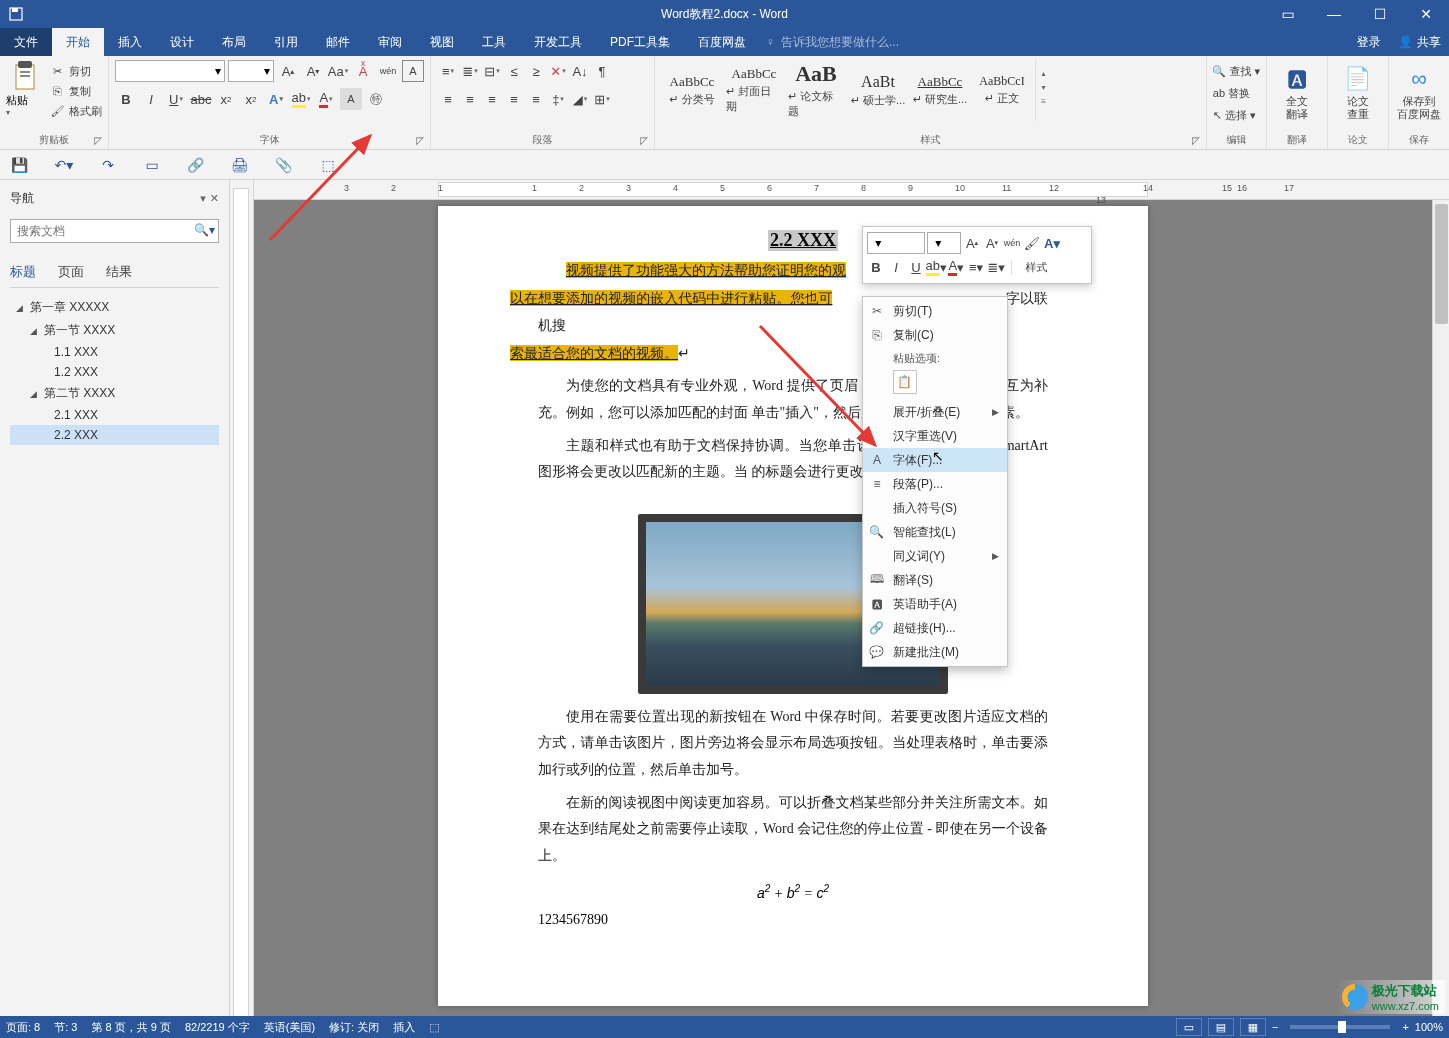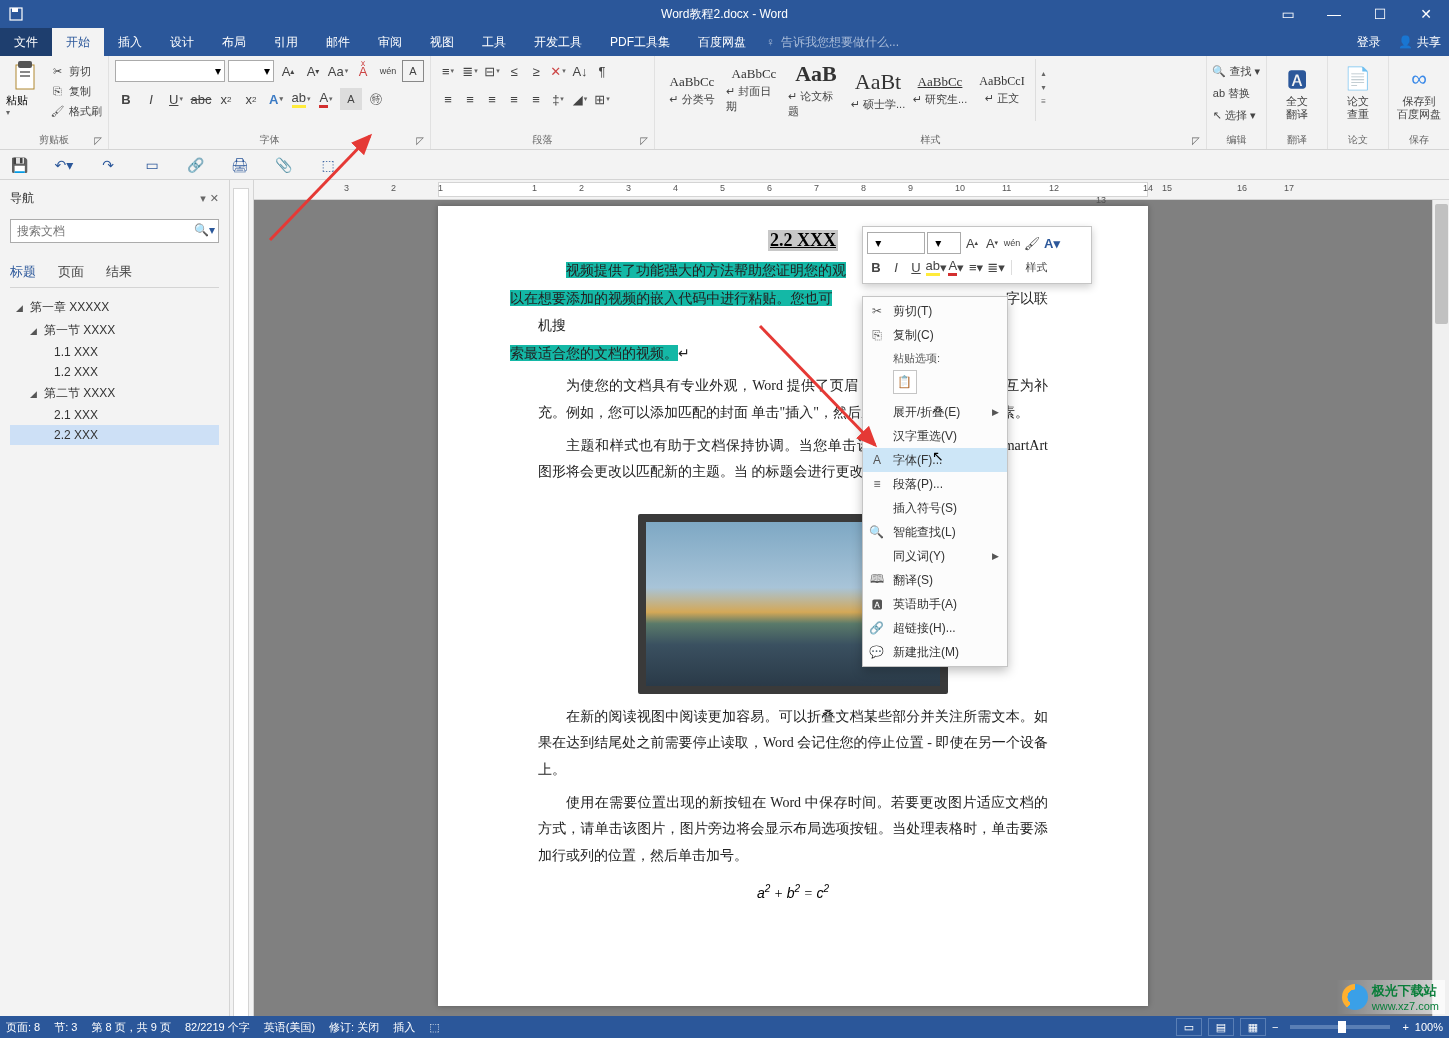--- a/index.html
+++ b/index.html
@@ -99,21 +99,21 @@
 .doc-area { flex:1; background:#808080; position:relative; overflow:hidden; display:flex;}
 .vruler { width:24px; background:#f3f3f3; border-right:1px solid #d4d4d4; position:relative;}
 .vruler .vr-inner { position:absolute; left:3px; top:8px; width:16px; height:100%; background:#fff; border:1px solid #d4d4d4;}
 .doc-scroll { flex:1; position:relative; }
 .hruler { height:20px; background:#f3f3f3; border-bottom:1px solid #d4d4d4; position:relative; color:#555; font-size:9px;}
 .hruler .hr-inner { position:absolute; left:184px; top:2px; height:15px; width:710px; background:#fff; border:1px solid #d4d4d4;}
 .hruler .tick { position:absolute; top:3px; font-size:9px; }
 .page { position:absolute; left:184px; top:26px; width:710px; background:#fff; box-shadow:0 0 6px rgba(0,0,0,0.3); padding:24px 100px 40px; min-height:800px;}
 .doc-heading { font-family:"Times New Roman", SimSun, serif; font-size:18px; font-weight:bold; background:#c8c8c8; text-decoration:underline; display:inline-block; padding:0 2px; margin-left:230px;}
 .doc-p { font-family: SimSun, serif; font-size:14px; line-height:1.9; color:#222; margin-top:6px; text-align:justify;}
-.doc-p .hl { background:#14b8a6; }
+.doc-p .hl { background:#eab308; text-decoration:underline; }
 .doc-p.indent { text-indent:2em; }
 .doc-image { width:310px; height:180px; margin:28px auto 10px; background:linear-gradient(to bottom, #7ea8c4 0%, #a8c4d8 40%, #d4a857 55%, #5a7a6a 62%, #3a5060 75%, #2a3a48 100%); border:8px solid #3a3a3a; border-radius:2px; position:relative;}
 .doc-formula { font-family:"Cambria Math", serif; font-style:italic; text-align:center; margin-top:14px; font-size:14px;}
 .doc-formula sup { font-size:10px; }
 .doc-num { font-family:"Times New Roman"; font-size:14px; margin-top:10px; }
 
 
 .arrow { position:absolute; pointer-events:none; }
 .arrow svg { overflow:visible; }
 
@@ -311,21 +311,21 @@
           </div>
         <div class="style-item">
             <div class="style-preview" style="font-size:13px">AaBbCc</div>
             <div class="style-label">↵ 封面日期</div>
           </div>
         <div class="style-item">
             <div class="style-preview" style="font-size:22px;font-weight:bold">AaB</div>
             <div class="style-label">↵ 论文标题</div>
           </div>
         <div class="style-item">
-            <div class="style-preview" style="font-size:22px">AaBt</div>
+            <div class="style-preview" style="font-size:16px">AaBt</div>
             <div class="style-label">↵ 硕士学...</div>
           </div>
         <div class="style-item">
             <div class="style-preview" style="font-size:13px;text-decoration:underline">AaBbCc</div>
             <div class="style-label">↵ 研究生...</div>
           </div>
         <div class="style-item">
             <div class="style-preview" style="font-size:12px">AaBbCcI</div>
             <div class="style-label">↵ 正文</div>
           </div>
@@ -461,38 +461,39 @@
           <span class="tick" style="left: 466px;">5</span>
           <span class="tick" style="left: 513px;">6</span>
           <span class="tick" style="left: 560px;">7</span>
           <span class="tick" style="left: 607px;">8</span>
           <span class="tick" style="left: 654px;">9</span>
           <span class="tick" style="left: 701px;">10</span>
           <span class="tick" style="left: 748px;">11</span>
           <span class="tick" style="left: 795px;">12</span>
           <span class="tick" style="left: 842px; margin-top: 12px;">13</span>
           <span class="tick" style="left: 889px;">14</span>
-          <span class="tick" style="left: 908px;">15</span>
+          <span class="tick" style="left: 968px;">15</span>
           <span class="tick" style="left: 983px;">16</span>
           <span class="tick" style="left: 1030px;">17</span>
         </div>
       <div class="page">
         <div class="doc-heading">2.2 XXX</div>
         <p class="doc-p indent">
           <span class="hl">视频提供了功能强大的方法帮助您证明您的观</span><br>
           <span class="hl" style="margin-left:-2em">以在想要添加的视频的嵌入代码中进行粘贴。您也可</span>
           <span style="margin-left:170px">字以联机搜</span><br>
           <span class="hl" style="margin-left:-2em">索最适合您的文档的视频。</span>↵
         </p>
         <p class="doc-p indent">为使您的文档具有专业外观，Word 提供了页眉                          本框设计，这些设计可互为补充。例如，您可以添加匹配的封面                          单击"插入"，然后从不同库中选择所需元素。</p>
         <p class="doc-p indent">主题和样式也有助于文档保持协调。当您单击设                          时，图片、图表或 SmartArt 图形将会更改以匹配新的主题。当                          的标题会进行更改以匹配新的主题。</p>
         <div class="doc-image"></div>
+        <p class="doc-p indent">使用在需要位置出现的新按钮在 Word 中保存时间。若要更改图片适应文档的方式，请单击该图片，图片旁边将会显示布局选项按钮。当处理表格时，单击要添加行或列的位置，然后单击加号。</p>
         <p class="doc-p indent">在新的阅读视图中阅读更加容易。可以折叠文档某些部分并关注所需文本。如果在达到结尾处之前需要停止读取，Word 会记住您的停止位置 - 即使在另一个设备上。</p>
-        <p class="doc-p indent">使用在需要位置出现的新按钮在 Word 中保存时间。若要更改图片适应文档的方式，请单击该图片，图片旁边将会显示布局选项按钮。当处理表格时，单击要添加行或列的位置，然后单击加号。</p>
         <div class="doc-formula"><i>a</i><sup>2</sup> + <i>b</i><sup>2</sup> = <i>c</i><sup>2</sup></div>
+        <div class="doc-num">1234567890</div>
       </div>
 
       <div class="mini-toolbar" style="left:608px; top:46px; width:230px;">
         <div class="mrow">
           <div class="mcombo" style="width:58px">&nbsp;▾</div>
           <div class="mcombo" style="width:34px">&nbsp;▾</div>
           <div class="fbtn small">A<sup style="font-size:7px">▴</sup></div>
           <div class="fbtn small">A<sup style="font-size:7px">▾</sup></div>
           <div class="fbtn small" style="font-size:9px">wén</div>
           <div class="fbtn small">🖌</div>

